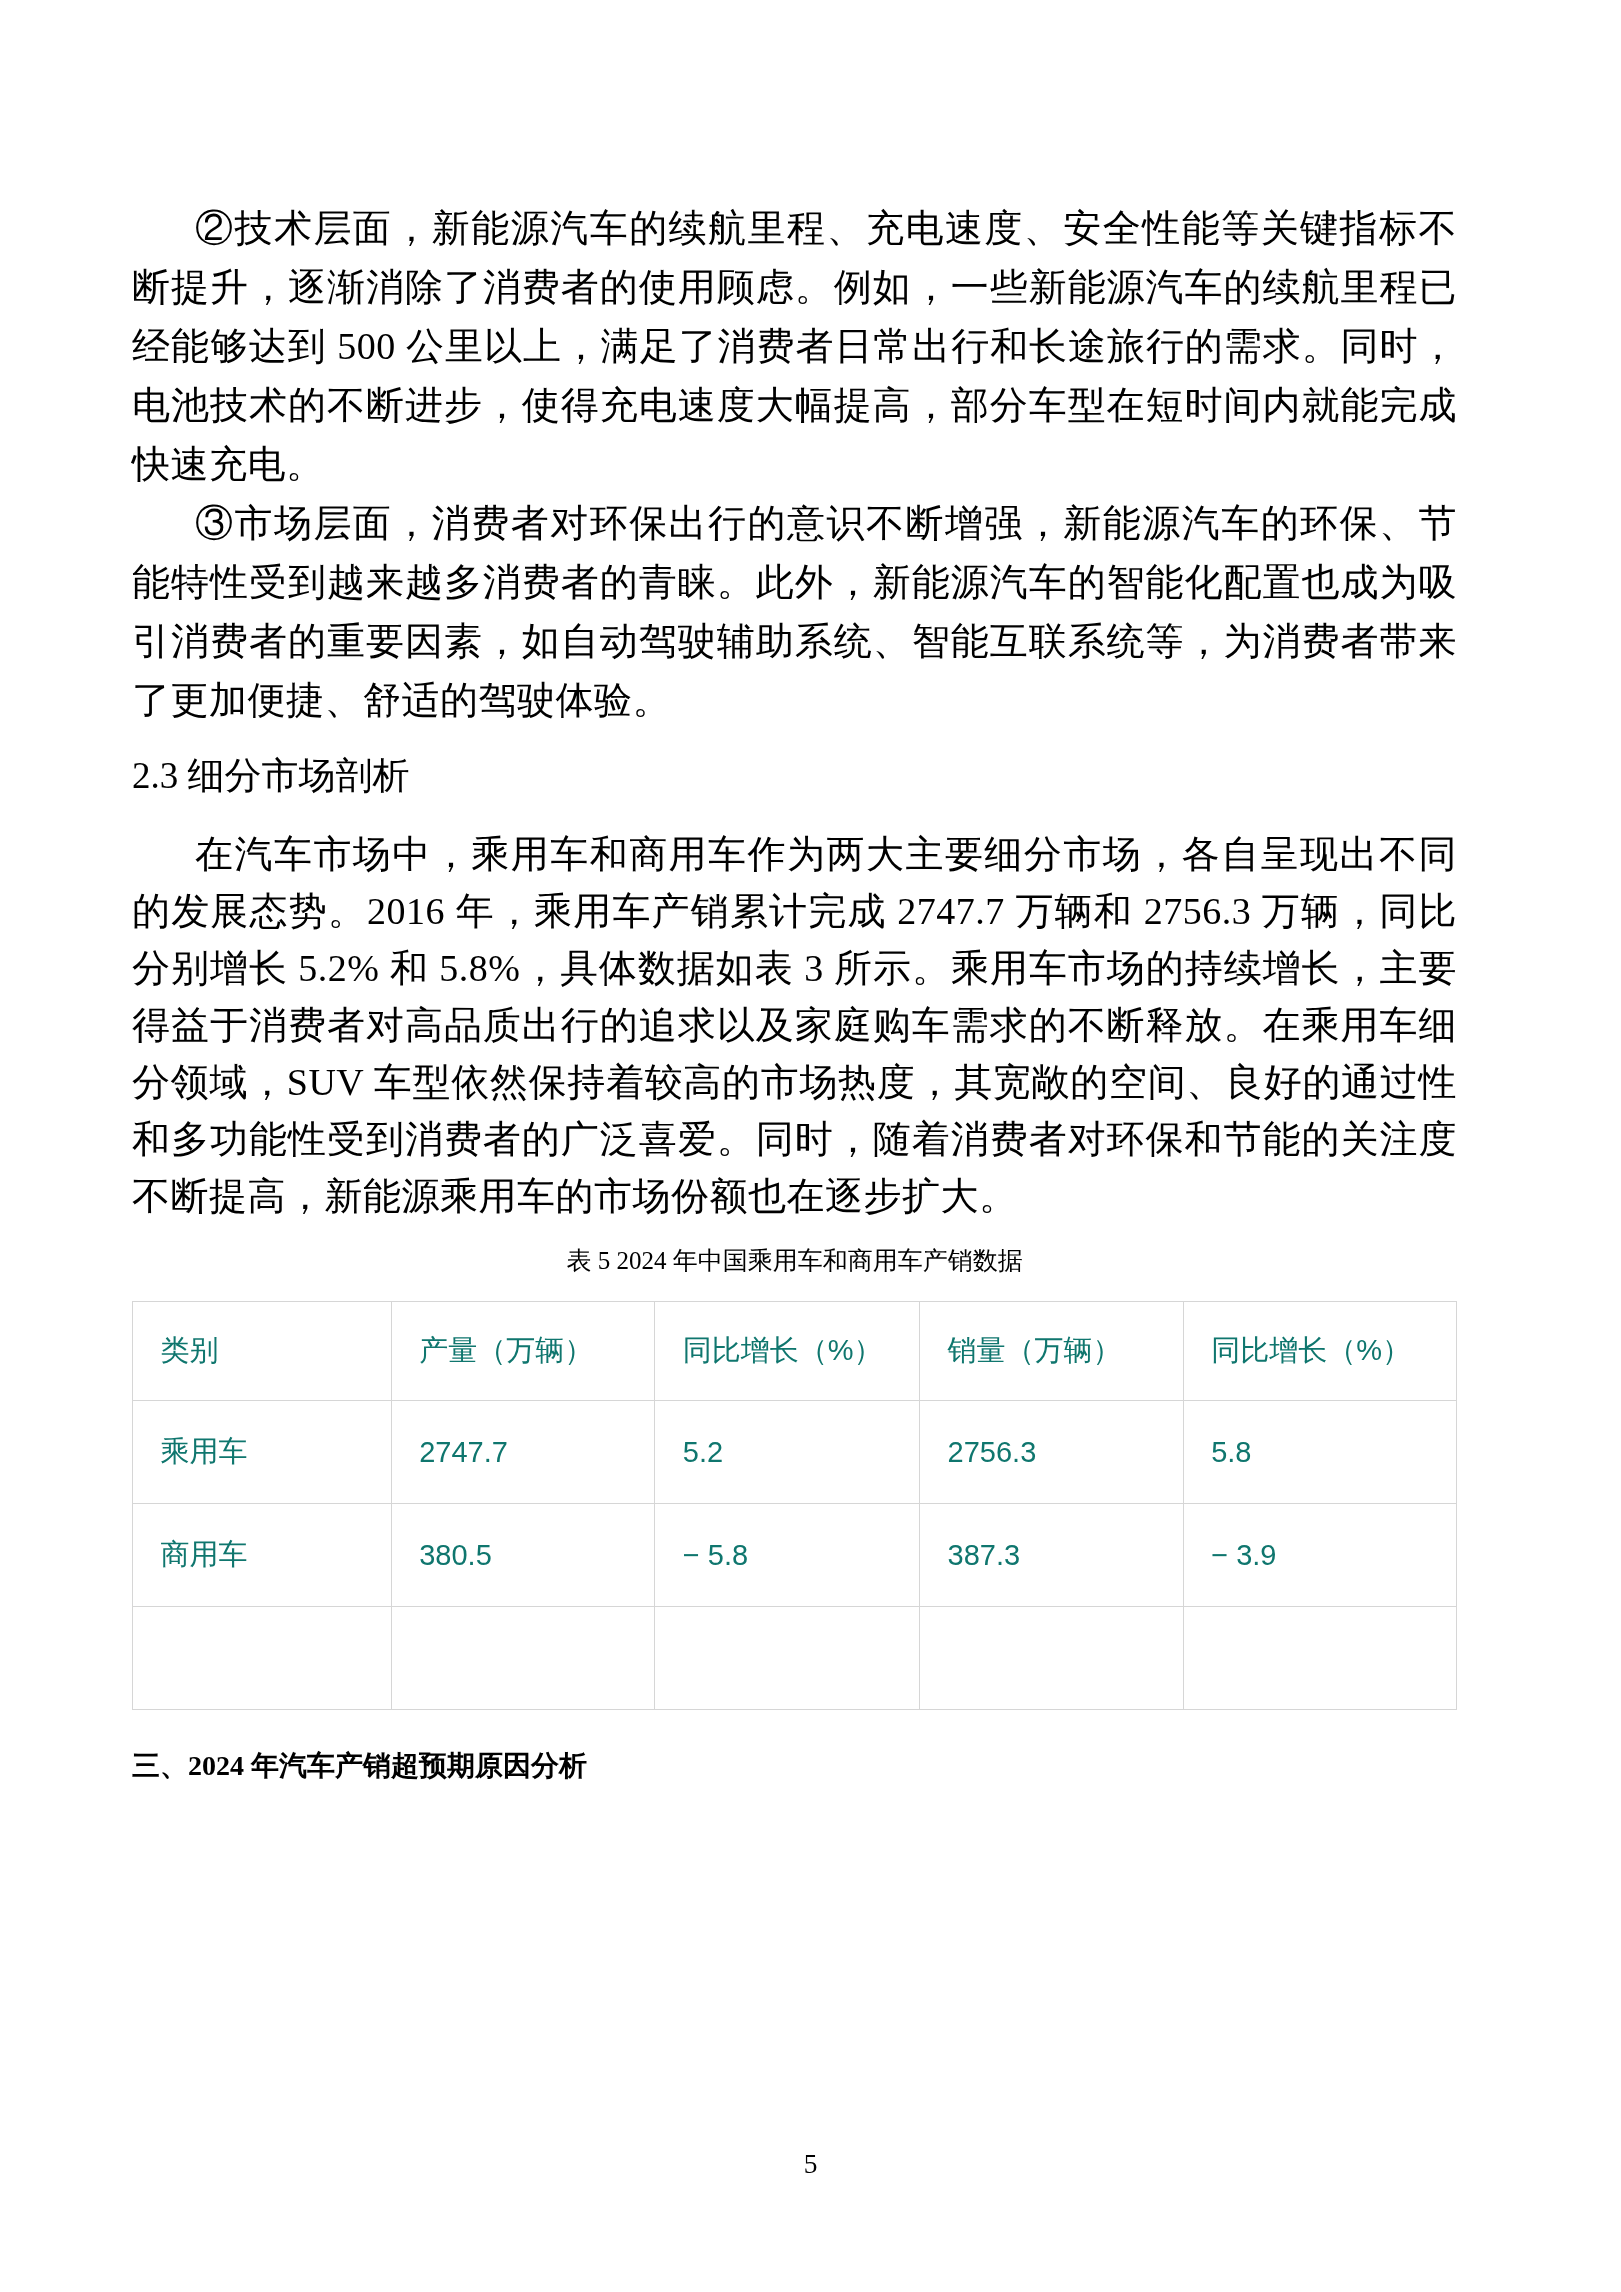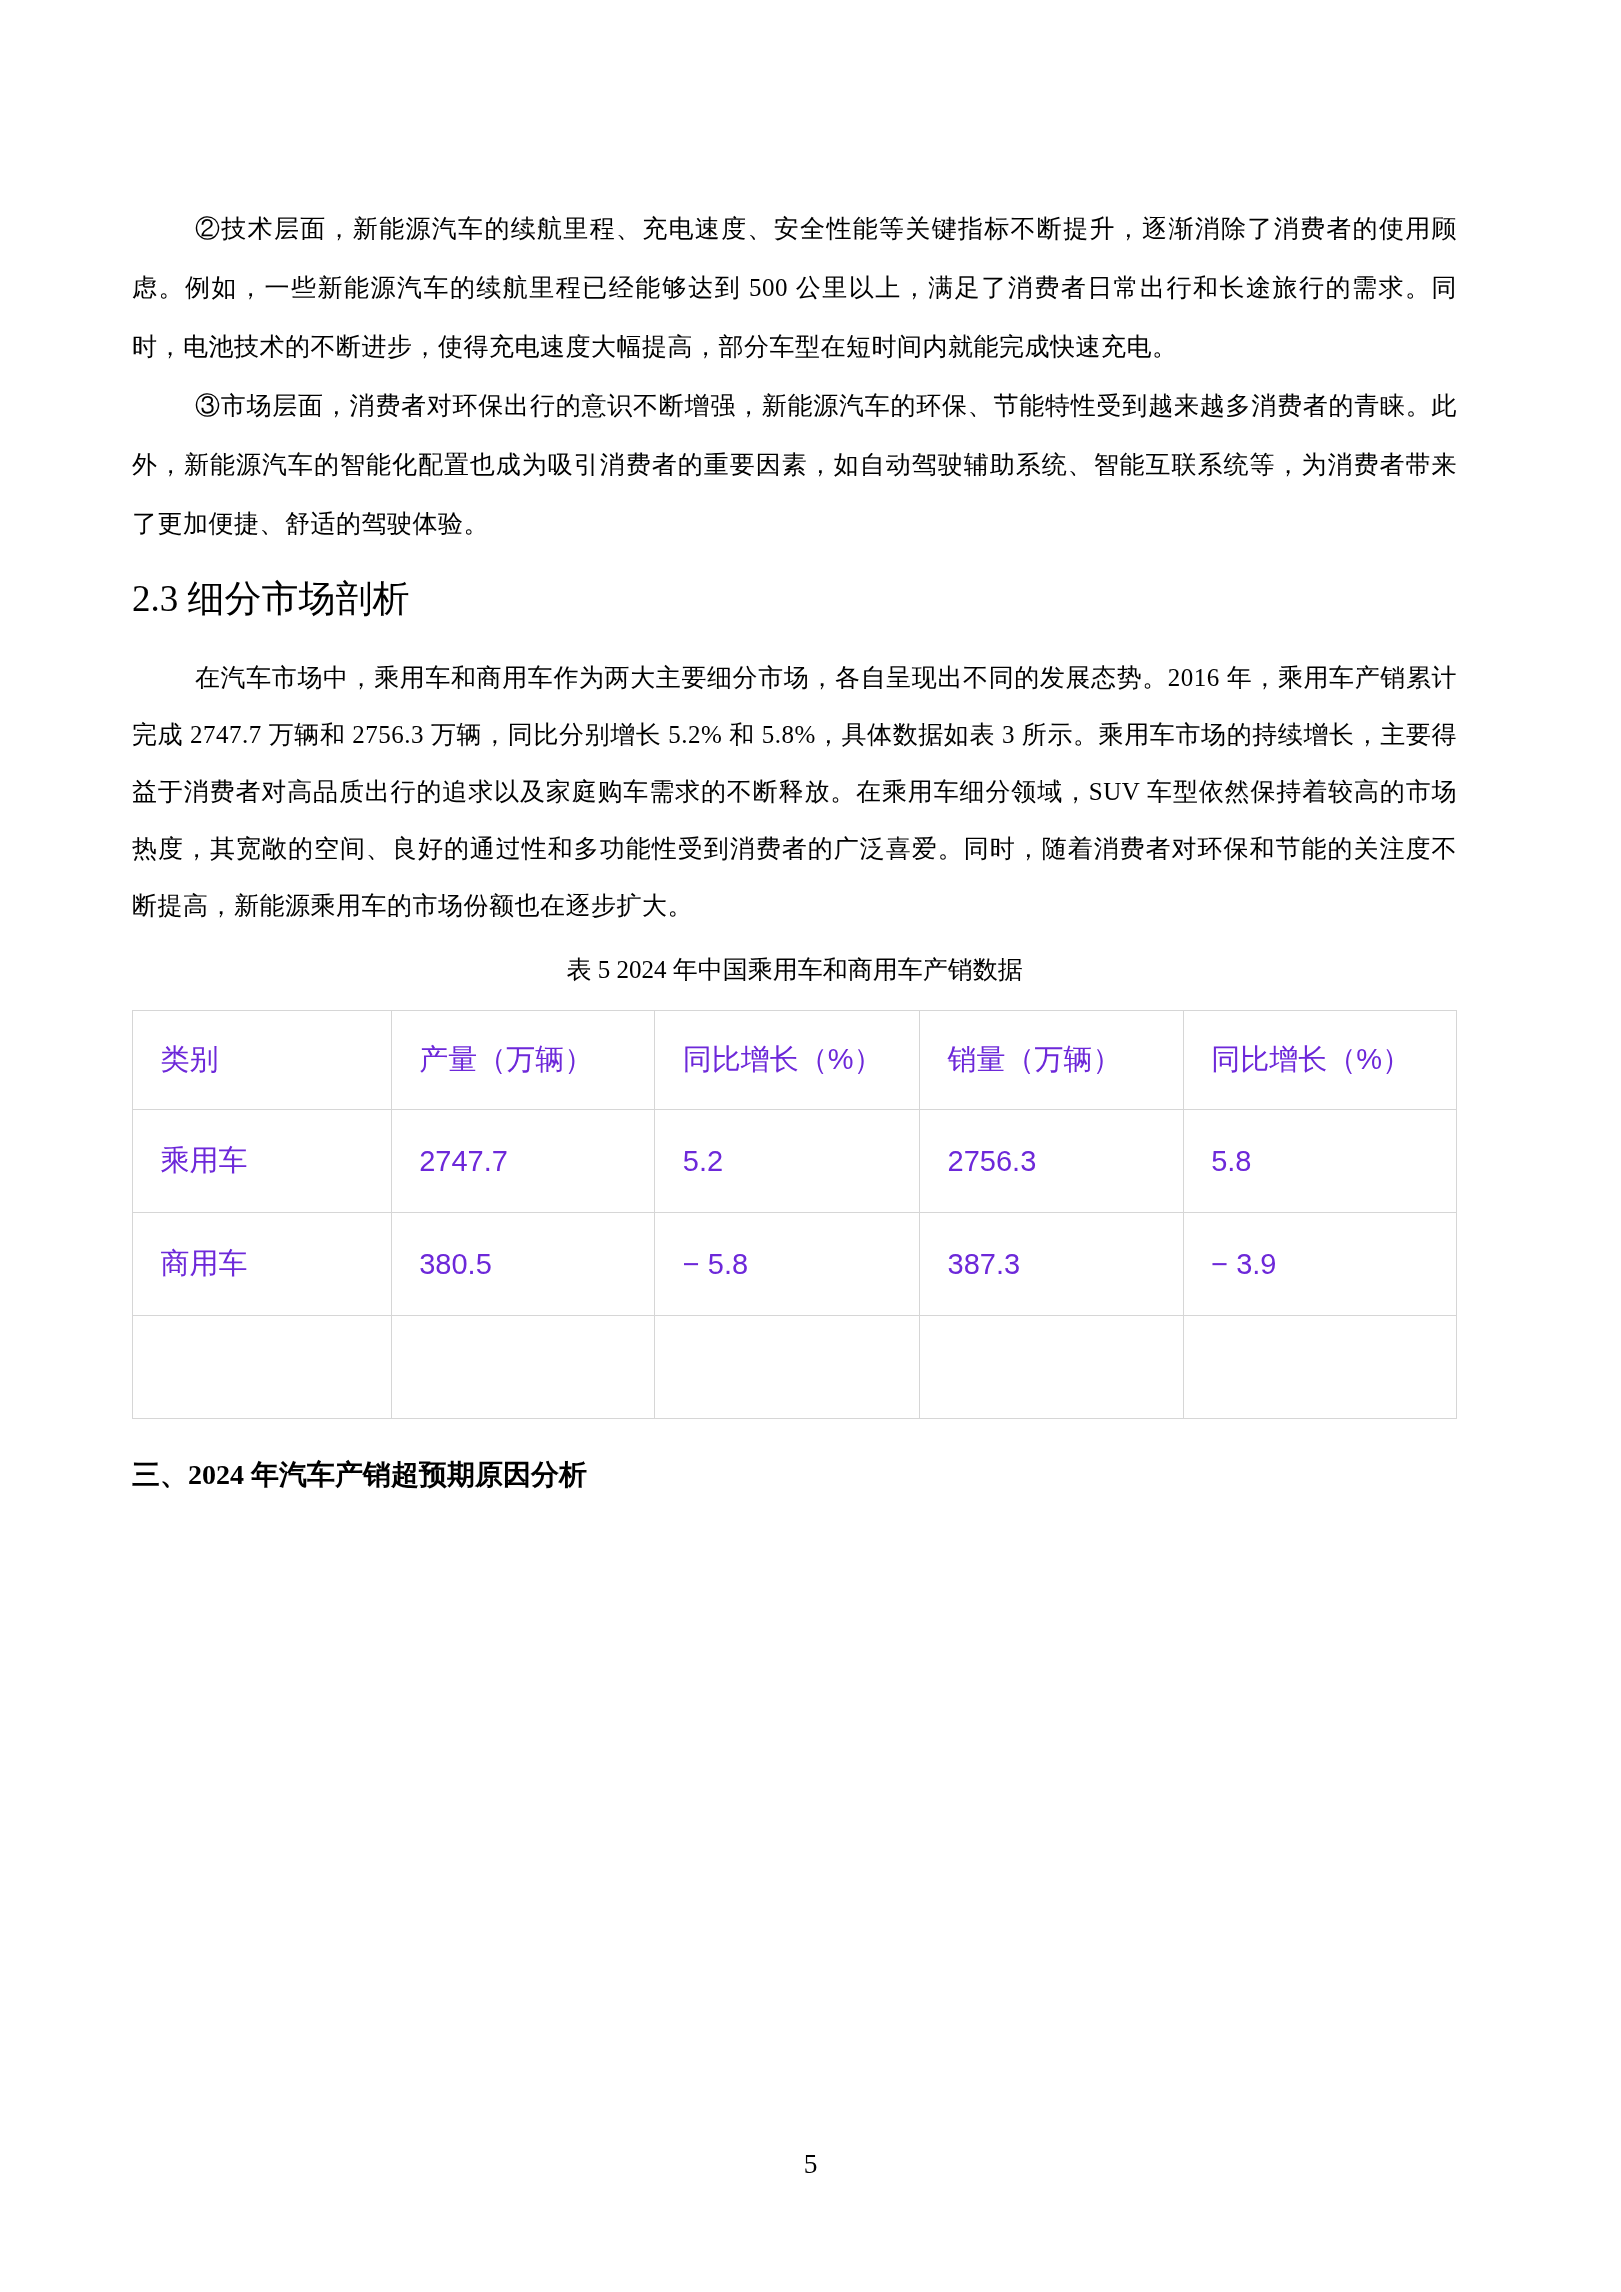--- a/index.html
+++ b/index.html
@@ -13,21 +13,21 @@
     box-sizing: border-box;
   }
   .page {
     position: absolute;
     left: 132px;
     top: 199px;
     width: 1325px;
   }
   p.body-para {
     margin: 0;
-    font-size: 25px;
+    font-size: 38px;
     line-height: 59px;
     text-align: justify;
     text-indent: 63px;
     letter-spacing: 0.5px;
   }
   #para-segment { line-height: 57px; }
   h2.sec-heading {
     margin: 19.6px 0 25.5px 0;
     font-size: 37px;
     line-height: 51px;
@@ -38,21 +38,21 @@
     margin: 13.7px 0 19.6px 0;
     font-size: 25px;
     line-height: 43px;
     text-align: center;
   }
   table.data-table {
     width: 100%;
     border-collapse: collapse;
     table-layout: fixed;
     font-family: "Liberation Sans", sans-serif;
-    color: #6d28d9;
+    color: #0f766e;
     font-size: 29px;
   }
   table.data-table th, table.data-table td {
     border: 1px solid #d6d6d6;
     font-weight: normal;
     text-align: left;
     vertical-align: middle;
     padding: 0 0 0 27.4px;
     overflow: hidden;
     white-space: nowrap;

